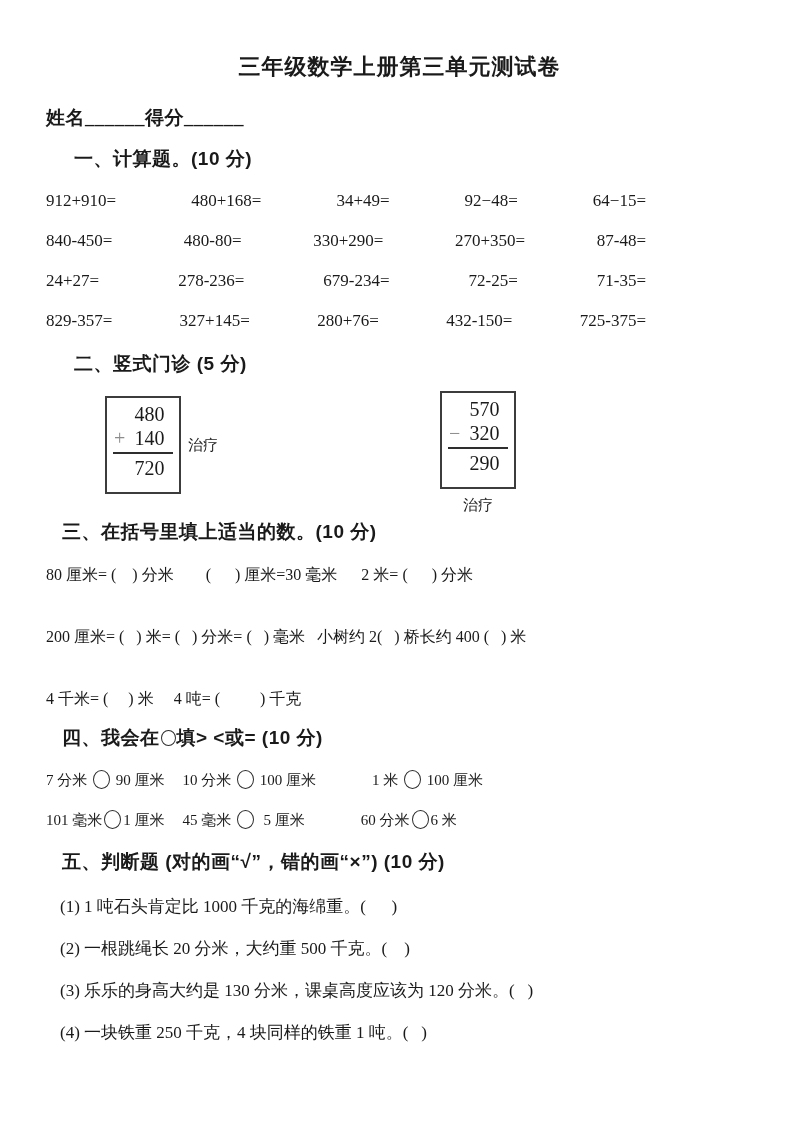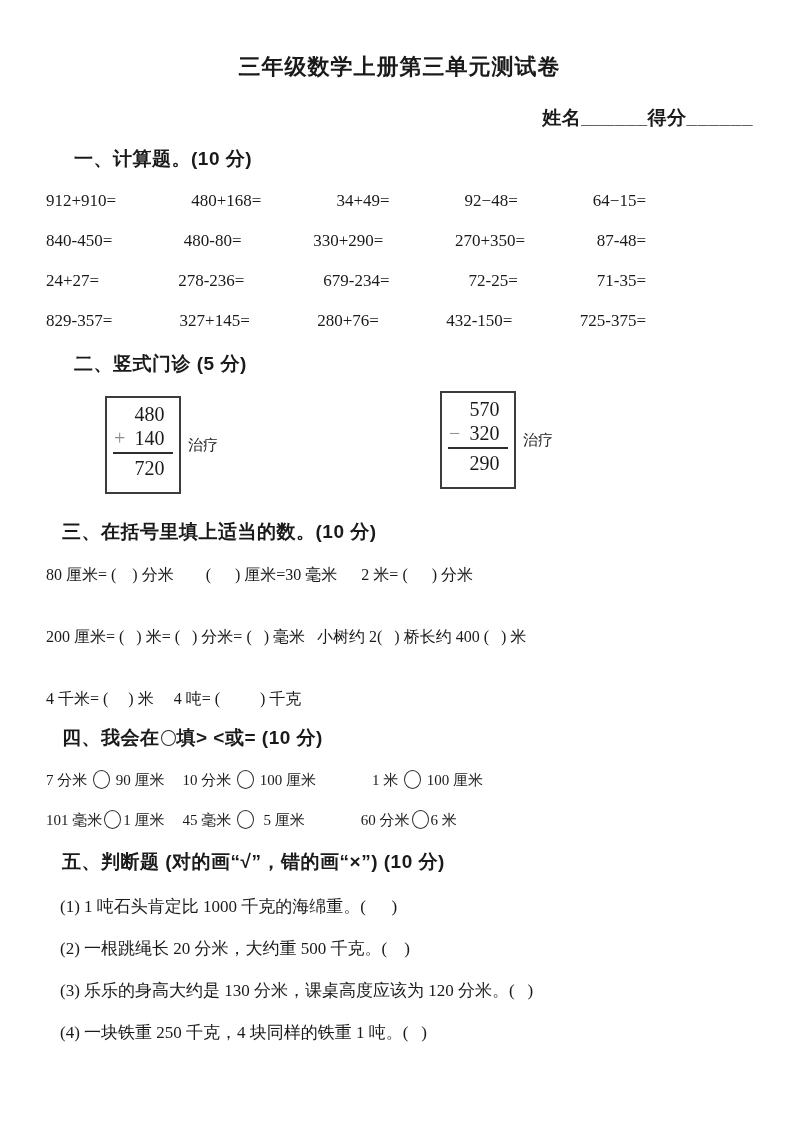--- a/index.html
+++ b/index.html
@@ -15,22 +15,22 @@
 
   .doc-title {
     text-align: center;
     font-family: "Liberation Sans", sans-serif;
     font-weight: bold;
     font-size: 22px;
     line-height: 26px;
     letter-spacing: 1px;
   }
   .name-line {
-    text-align: right;
-    font-family: Liberation Sans, sans-serif;
+    text-align: left;
+    font-family: Liberation Serif, serif;
     font-weight: bold;
     font-size: 19px;
     line-height: 24px;
     margin-top: 26px;
     letter-spacing: 0.5px;
   }
   .sec-head {
     font-family: "Liberation Sans", sans-serif;
     font-weight: bold;
     font-size: 19px;
@@ -49,21 +49,21 @@
     width: 600px; font-size: 17px; line-height: 22px;
   }
   .calc-row.r1 { margin-top: 19px; }
   .calc-row.r2, .calc-row.r3, .calc-row.r4 { margin-top: 18px; }
   .calc-cell { white-space: nowrap; text-align: center; }
 
   
   .vc-area { position: relative; height: 106px; margin-top: 14px; }
   .vc-group { position: absolute; display: flex; align-items: center; gap: 7px; }
   .vc-group.g1 { left: 59px; top: 6px; }
-  .vc-group.g2 { left: 394px; top: 1px; }
+  .vc-group.g2 { left: 394px; top: 1px; flex-direction: column; }
   .vbox {
     border: 2px solid #3c3c3c;
     width: 60px; padding: 4px 6px 12px 6px;
     font-size: 20px; line-height: 24px;
   }
   .vline { display: flex; padding: 0 1px; }
   .vop { width: 13px; color: #8c8c8c; text-align: left; }
   .vnum { flex: 1; text-align: center; }
   .vline.sum { border-bottom: 2px solid #2e2e2e; padding-bottom: 2px; margin-bottom: 2px; }
   .vc-label { font-size: 15px; }

